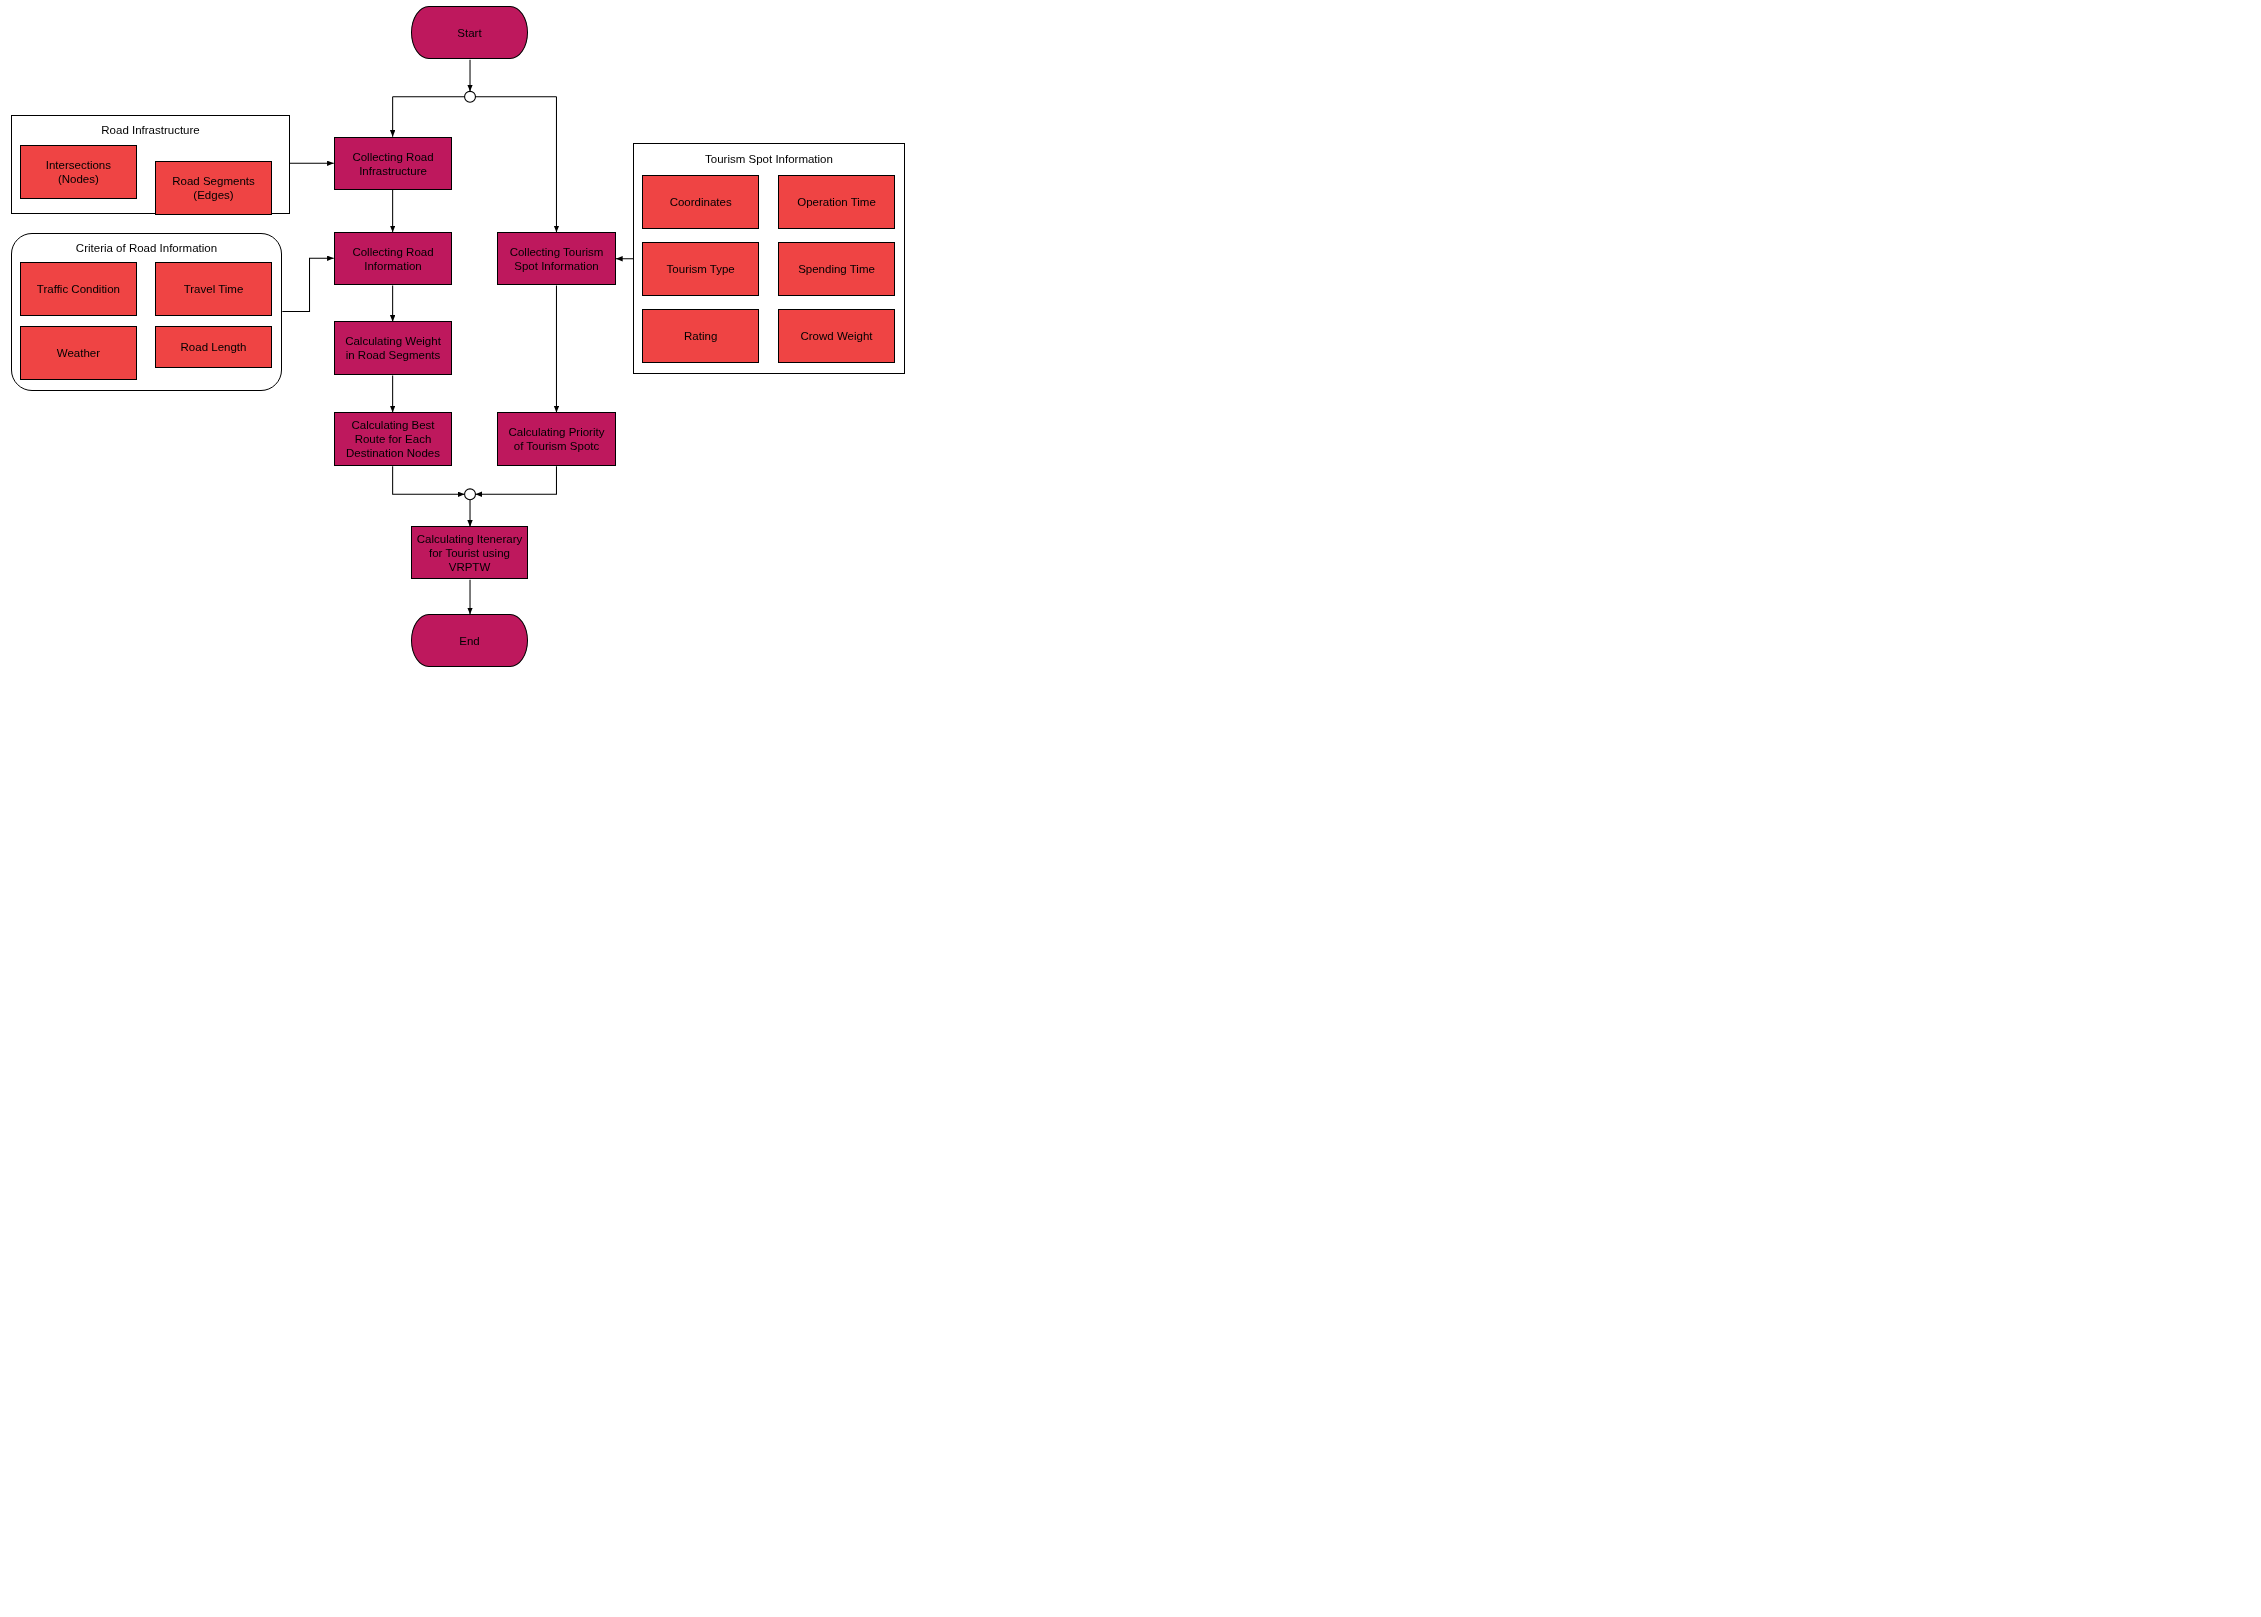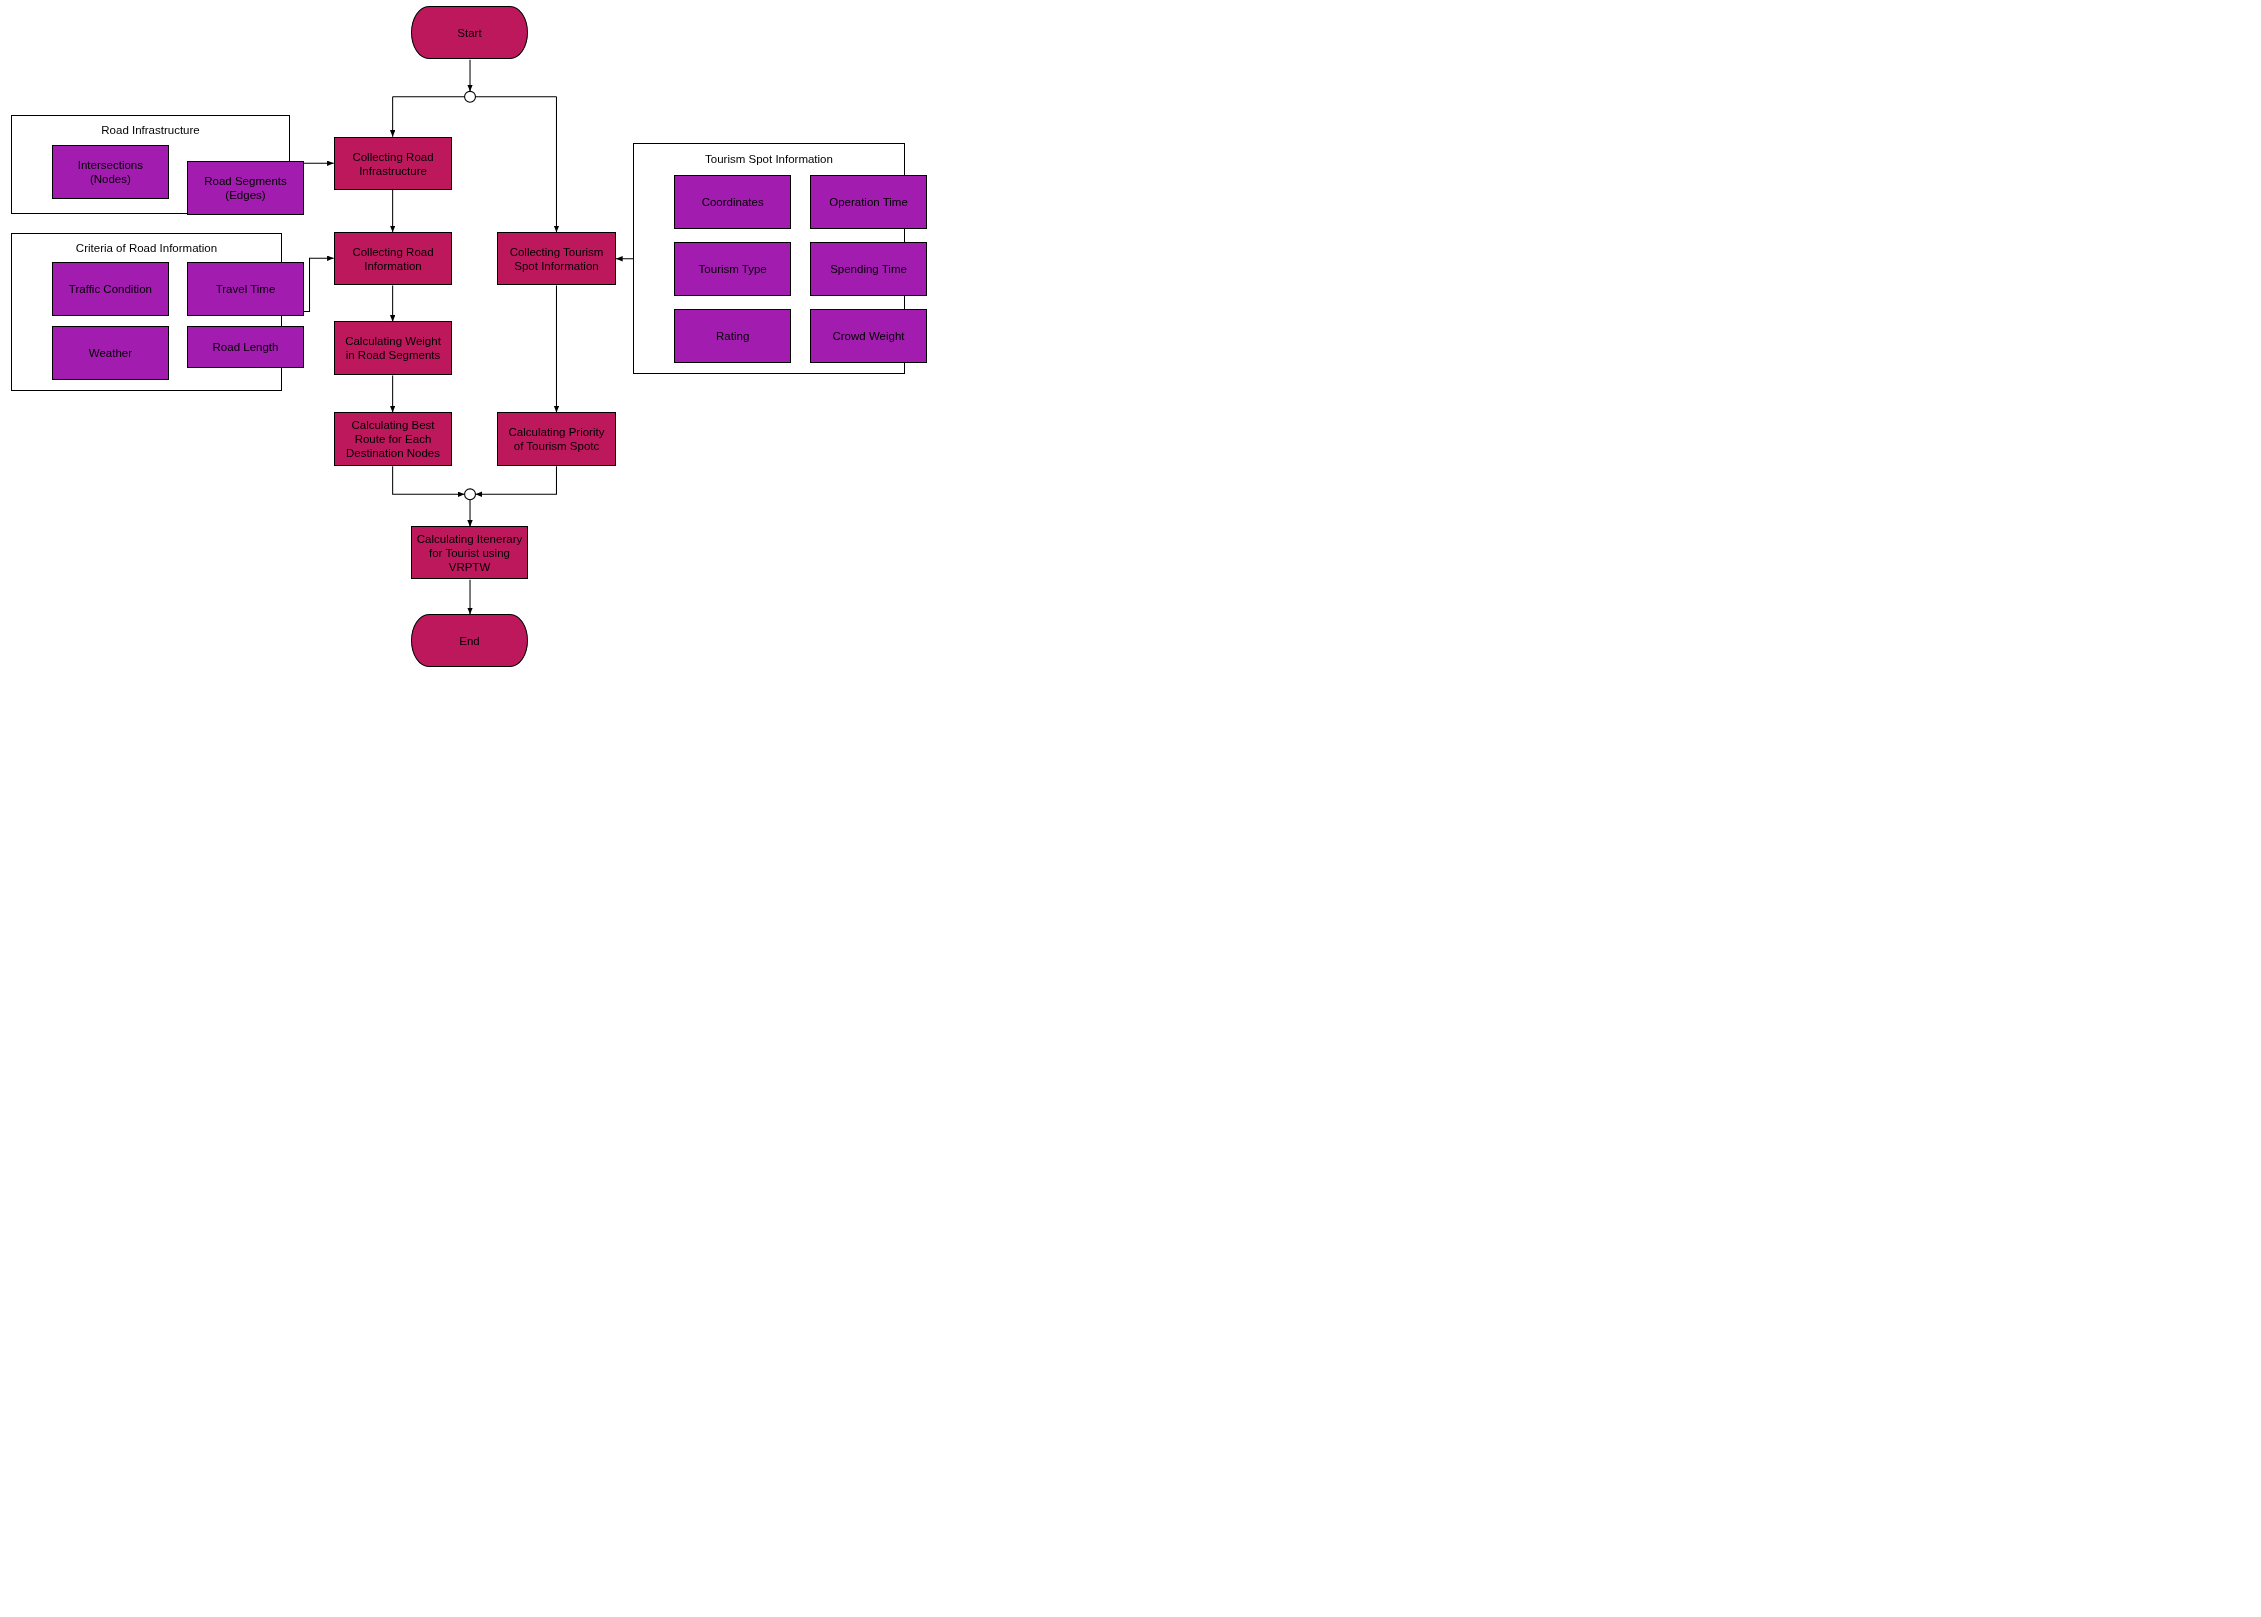--- a/index.html
+++ b/index.html
@@ -51,30 +51,29 @@
     left: 0;
     right: 0;
     text-align: center;
     font-size: 11.5px;
     line-height: 14px;
   }
   .item {
     position: absolute;
     box-sizing: border-box;
     border: 1px solid #000000;
-    background: #a21caf;
+    background: #ef4444;
     display: flex;
     align-items: center;
     justify-content: center;
     text-align: center;
     white-space: pre-line;
     font-size: 11.5px;
     line-height: 14px;
     padding: 1.2px 2.4px;
-    margin-left: 32px;
   }
 </style>
 </head>
 <body>
 
 <div class="canvas">
 
   <svg class="wires" viewBox="0 0 1545 1108" xmlns="http://www.w3.org/2000/svg">
     <defs>
       <marker id="arrow" markerUnits="userSpaceOnUse" markerWidth="12" markerHeight="10" refX="11" refY="4.5" orient="auto">
@@ -130,21 +129,21 @@
 VRPTW</div>
 
   <div class="group" style="left:11px; top:115px; width:279px; height:99px;">
     <div class="group-title" style="top:6.6px;">Road Infrastructure</div>
     <div class="item" style="left:7.9px; top:29px; width:117px; height:54px;">Intersections
 (Nodes)</div>
     <div class="item" style="left:143px; top:45px; width:117px; height:54px;">Road Segments
 (Edges)</div>
   </div>
 
-  <div class="group" style="left:11px; top:233px; width:271px; height:158px;">
+  <div class="group" style="left:11px; top:233px; width:271px; height:158px;border-radius:21px;">
     <div class="group-title" style="top:6.6px;">Criteria of Road Information</div>
     <div class="item" style="left:7.9px; top:28px; width:117px; height:54px;">Traffic Condition</div>
     <div class="item" style="left:143px; top:28px; width:117px; height:54px;">Travel Time</div>
     <div class="item" style="left:7.9px; top:92px; width:117px; height:54px;">Weather</div>
     <div class="item" style="left:143px; top:92px; width:117px; height:42px;">Road Length</div>
   </div>
 
   <div class="group" style="left:633px; top:143px; width:272px; height:231px;">
     <div class="group-title" style="top:7.9px;">Tourism Spot Information</div>
     <div class="item" style="left:8.2px; top:31px; width:117px; height:54px;">Coordinates</div>

